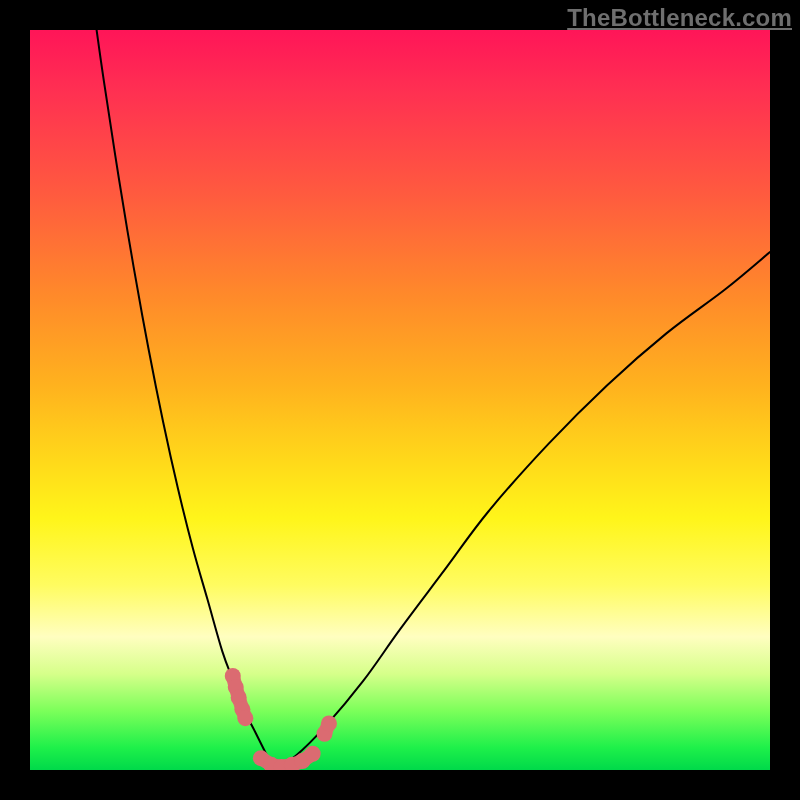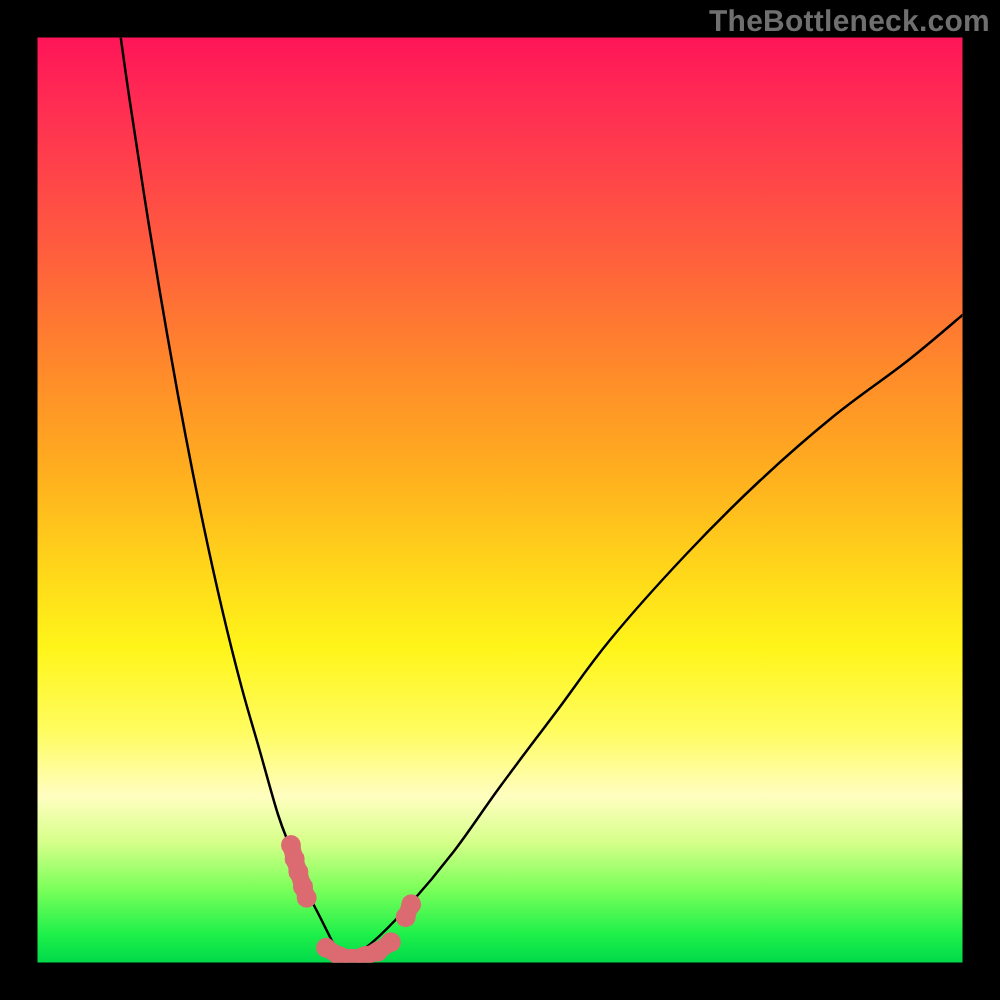--- a/index.html
+++ b/index.html
@@ -49,20 +49,21 @@
   }
   .watermark {
     position: absolute;
     top: 4px;
     right: 8px;
     color: #6f6f6f;
     font-size: 24px;
     font-weight: 600;
     letter-spacing: 0.2px;
     user-select: none;
+    text-decoration: underline;
   }
 </style>
 </head>
 <body>
 
 <div class="frame">
   <div class="plot-bg"></div>
 
   <svg class="plot-overlay" viewBox="0 0 740 740" preserveAspectRatio="none">
     <g id="curve-layer">

